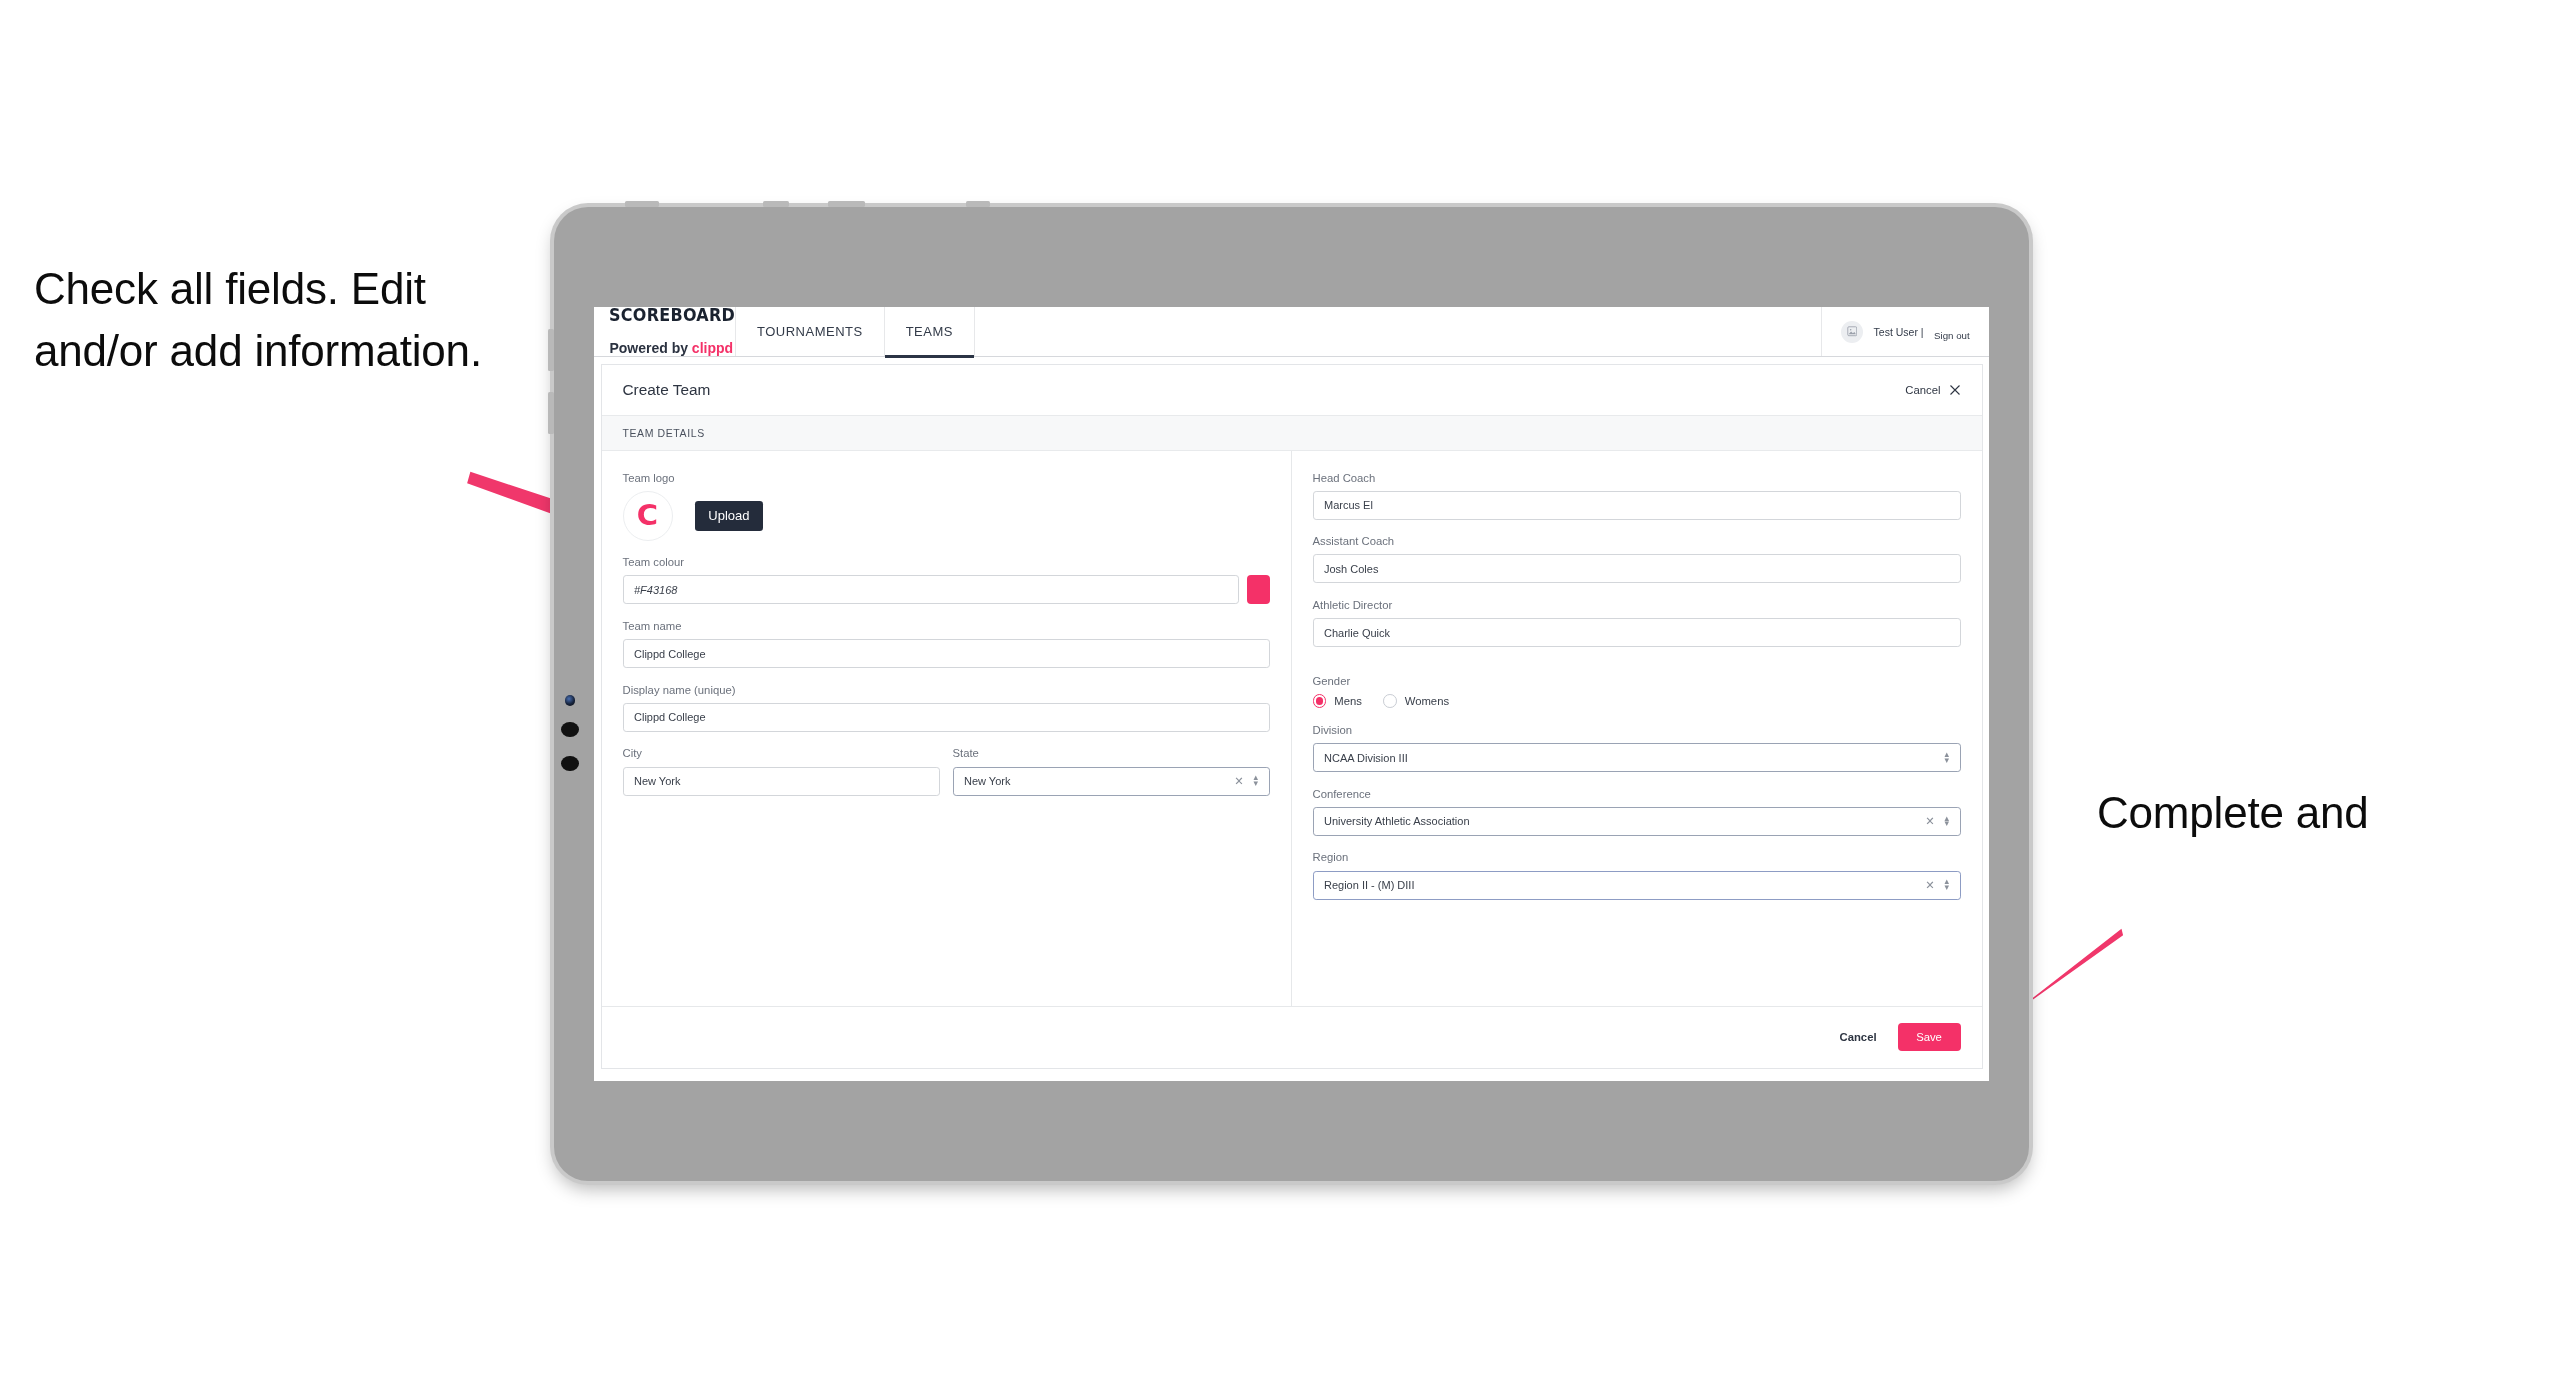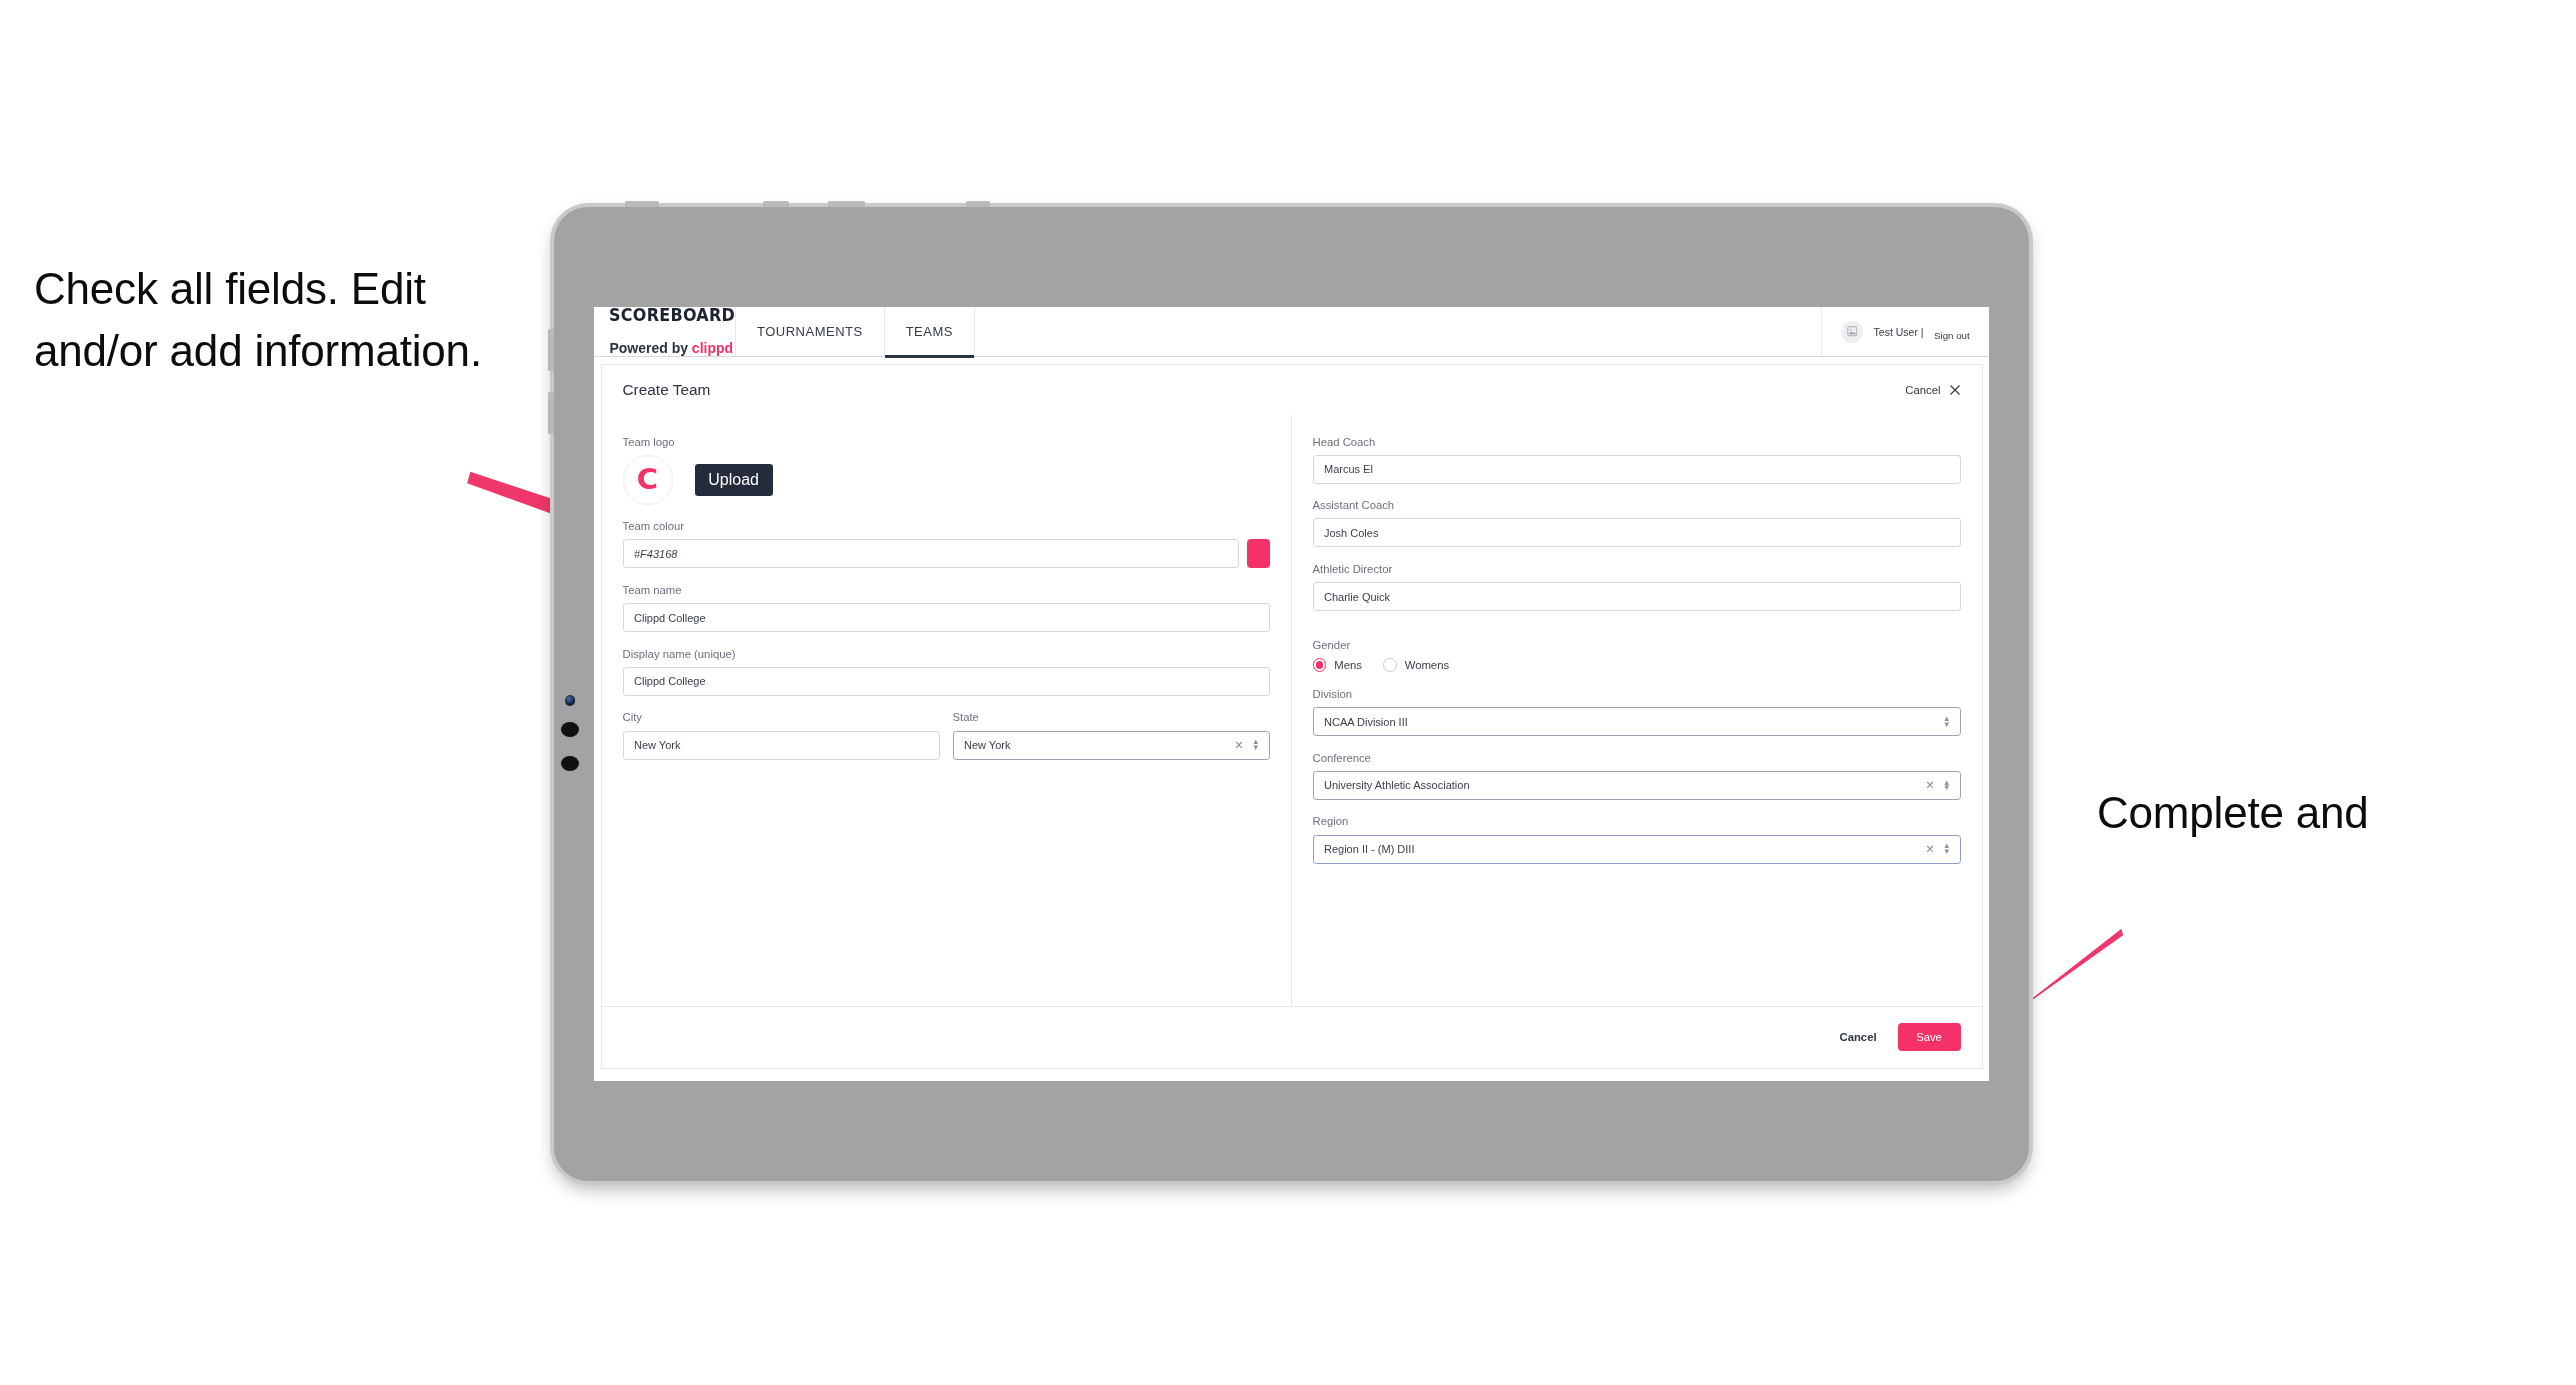--- a/index.html
+++ b/index.html
@@ -143,21 +143,21 @@
   #logocircle {
     width: 50px; height: 50px; border-radius: 50%;
     border: 0.8px solid #eceef0; background: #fff;
     display: flex; align-items: center; justify-content: center;
     font-family: "DejaVu Sans", sans-serif;
     font-weight: 700; font-size: 29px; color: #f43168;
     line-height: 1;
   }
   #uploadbtn {
     background: #242c3b; color: #fff;
-    font-size: 16px; padding: 7.3px 13.8px; border-radius: 3.2px;
+    font-size: 13px; padding: 7.3px 13.8px; border-radius: 3.2px;
     cursor: pointer;
   }
 
   
   #colourrow { display: flex; align-items: stretch; gap: 8px; font-style: italic; }
   #swatch { width: 23px; height: 29px; border-radius: 4px; flex: none; }
 
   
   .row2 { display: flex; gap: 13px; }
   .row2 > div { flex: 1; }
@@ -249,20 +249,21 @@
         <div id="cardhead">
           <div id="cardtitle">Create Team</div>
           <div id="cardcancel">
             <span>Cancel</span>
             <svg width="12" height="12" viewBox="0 0 16 16">
               <path d="M2 2 L14 14 M14 2 L2 14" stroke="#2e3542" stroke-width="1.5" fill="none"></path>
             </svg>
           </div>
         </div>
 
+        <div id="sectionbar">TEAM DETAILS</div>
 
         <div id="cols">
 
           <div class="col" id="colL">
 
             <div class="field">
               <div class="flabel">Team logo</div>
               <div id="logorow">
                 <div id="logocircle">C</div>
                 <div id="uploadbtn">Upload</div>

